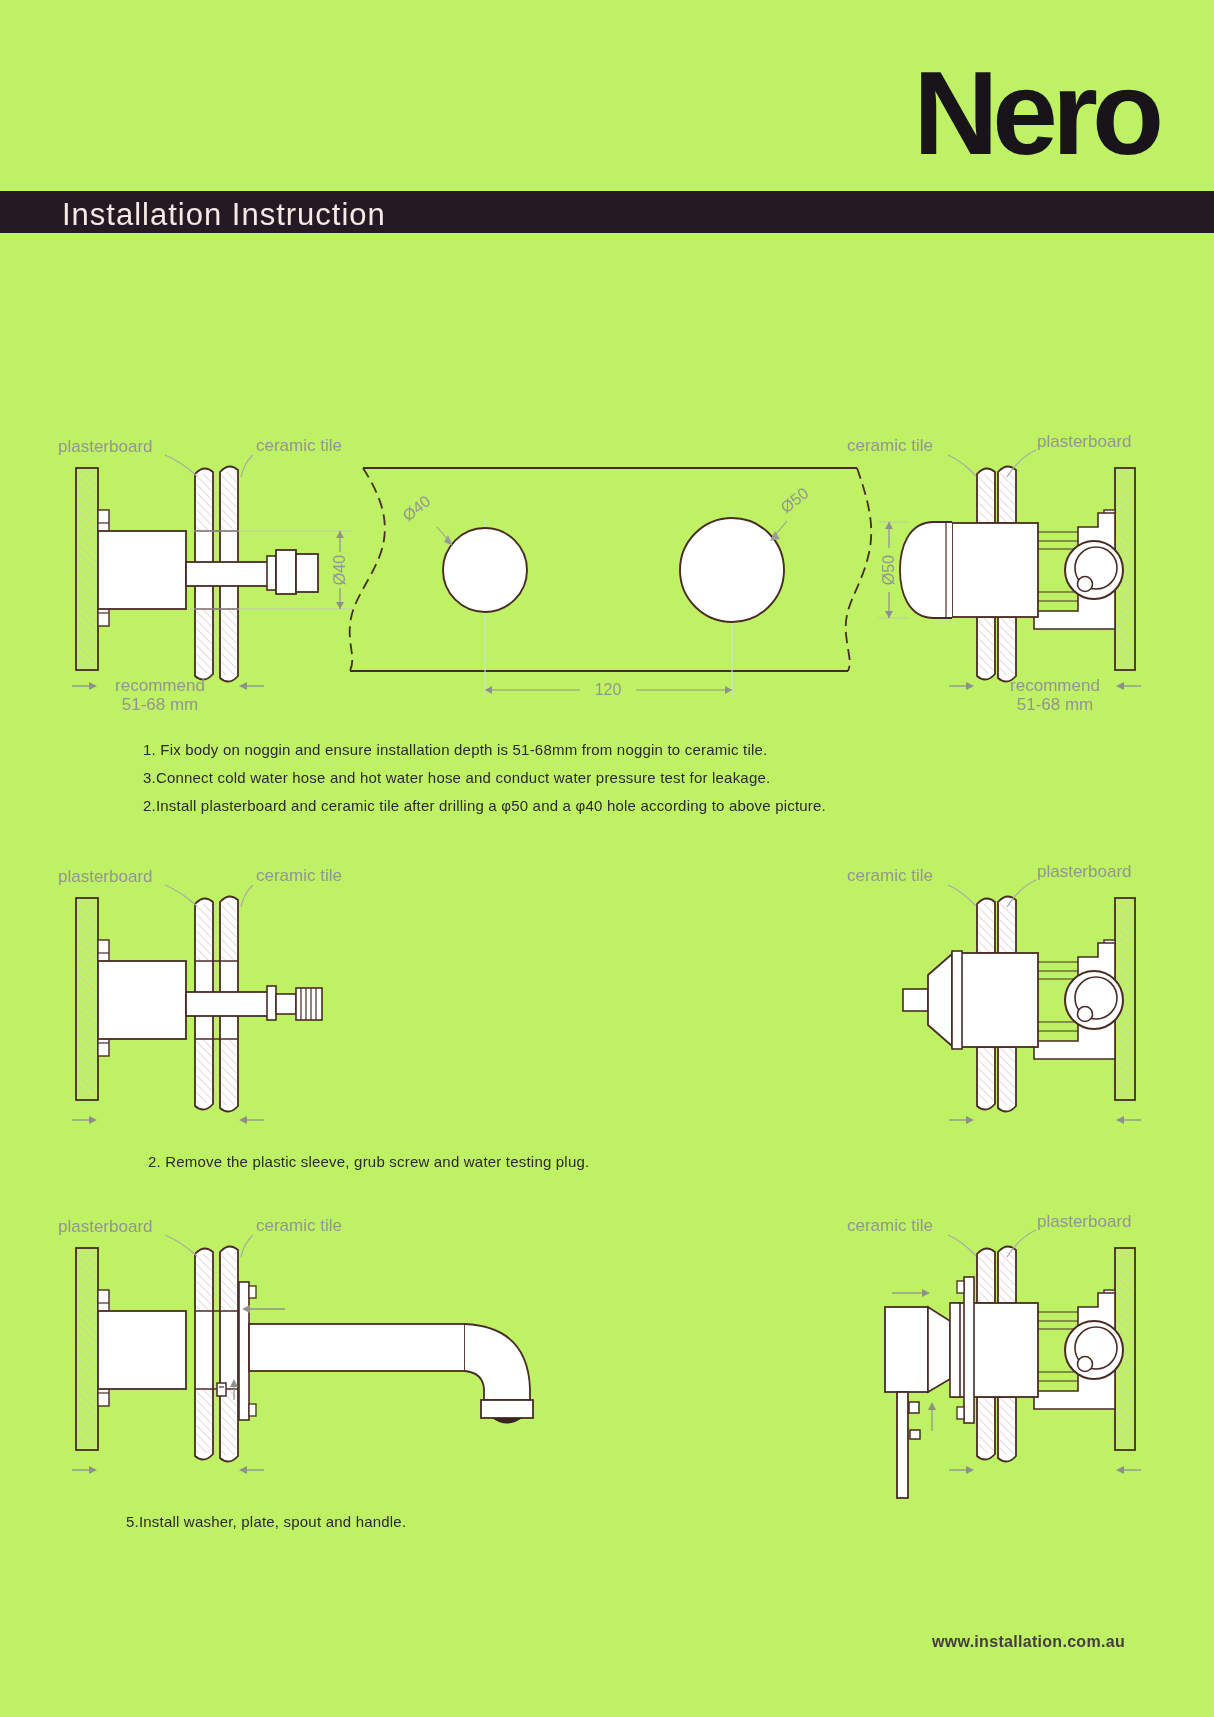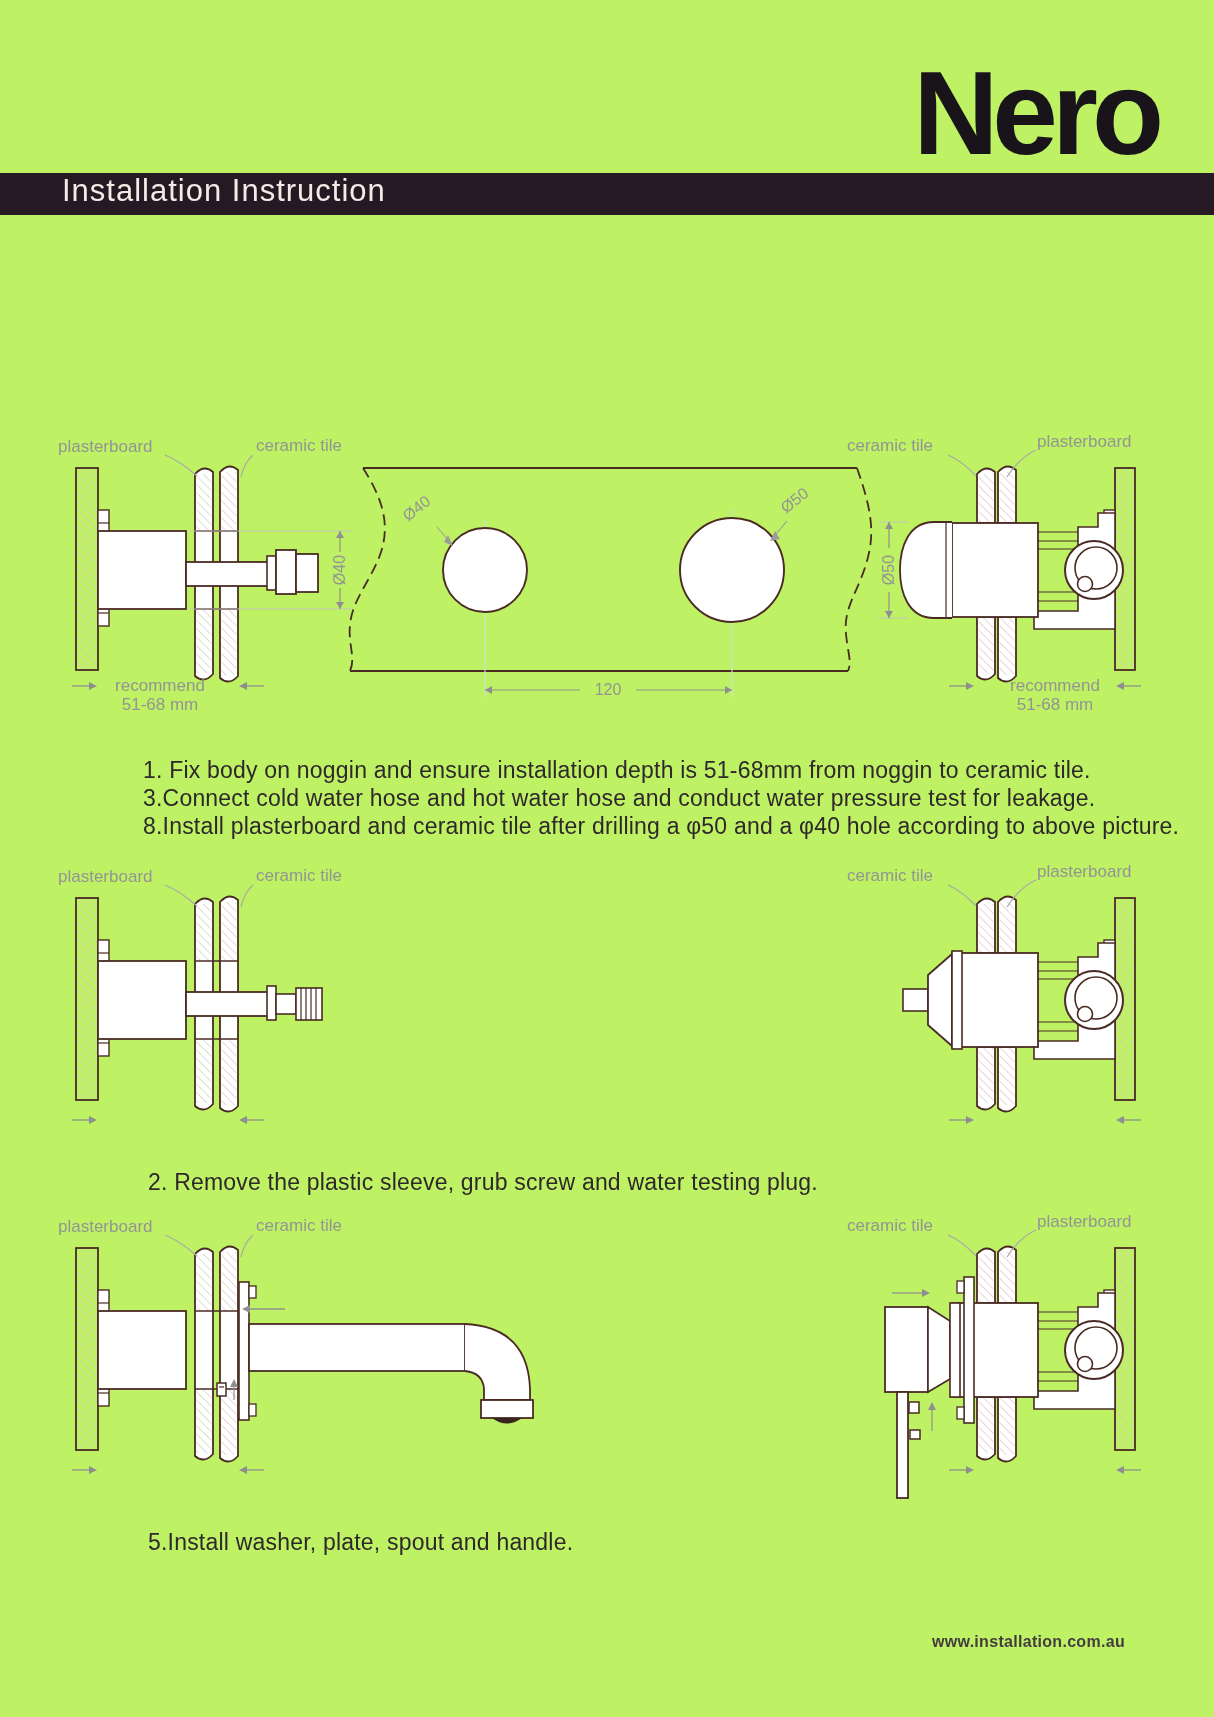--- a/index.html
+++ b/index.html
@@ -6,35 +6,34 @@
   #page{
     position:relative;width:1214px;height:1717px;background:#bef264;
     font-family:"Liberation Sans", sans-serif;overflow:hidden;margin:0 auto;
   }
   #logo{
     position:absolute;top:54px;right:56px;
     font-size:118px;line-height:1;font-weight:700;letter-spacing:-6px;
     color:#19141a;
   }
   #banner{
-    position:absolute;left:0;top:173px;width:1214px;height:42px;
-    background:#251a23;display:flex;align-items:flex-start;
+    position:absolute;left:0;top:191px;width:1214px;height:42px;
+    background:#251a23;display:flex;align-items:flex-end;
   }
   #banner .txt{
     color:#f6eae6;font-size:31px;letter-spacing:1px;padding-left:62px;
     font-weight:400;
   }
   .instr{
-    position:absolute;color:#2f282b;font-size:23px;line-height:28px;
+    position:absolute;color:#2f282b;font-size:15px;line-height:28px;
     letter-spacing:0.2px;
-    margin-top:20px;
   }
   #instr123{left:143px;top:736px;}
   #instr4{left:148px;top:1148px;}
-  #instr5{left:148px;top:1508px;}
+  #instr5{left:126px;top:1508px;}
   #footer{
     position:absolute;top:1633px;right:89px;color:#453c40;
     font-size:16px;font-weight:700;letter-spacing:0.3px;
   }
   svg text{font-family:"Liberation Sans", sans-serif;}
   .lbl{font-size:17px;fill:#949494;}
   .dim{font-size:16px;fill:#949494;}
 </style>
 </head>
 <body>
@@ -277,21 +276,21 @@
 
     <text class="lbl" x="58" y="1232">plasterboard</text>
     <text class="lbl" x="256" y="1231">ceramic tile</text>
     <text class="lbl" x="847" y="1231">ceramic tile</text>
     <text class="lbl" x="1037" y="1227">plasterboard</text>
   </svg>
 
   <div id="instr123" class="instr">
     <div>1. Fix body on noggin and ensure installation depth is 51-68mm from noggin to ceramic tile.</div>
     <div>3.Connect cold water hose and hot water hose and conduct water pressure test for leakage.</div>
-    <div>8.Install plasterboard and ceramic tile after drilling a φ50 and a φ40 hole according to above picture.</div>
+    <div>2.Install plasterboard and ceramic tile after drilling a φ50 and a φ40 hole according to above picture.</div>
   </div>
 
   <div id="instr4" class="instr">2. Remove the plastic sleeve, grub screw and water testing plug.</div>
 
   <div id="instr5" class="instr">5.Install washer, plate, spout and handle.</div>
 
   <div id="footer">www.installation.com.au</div>
 
 </div>
 

